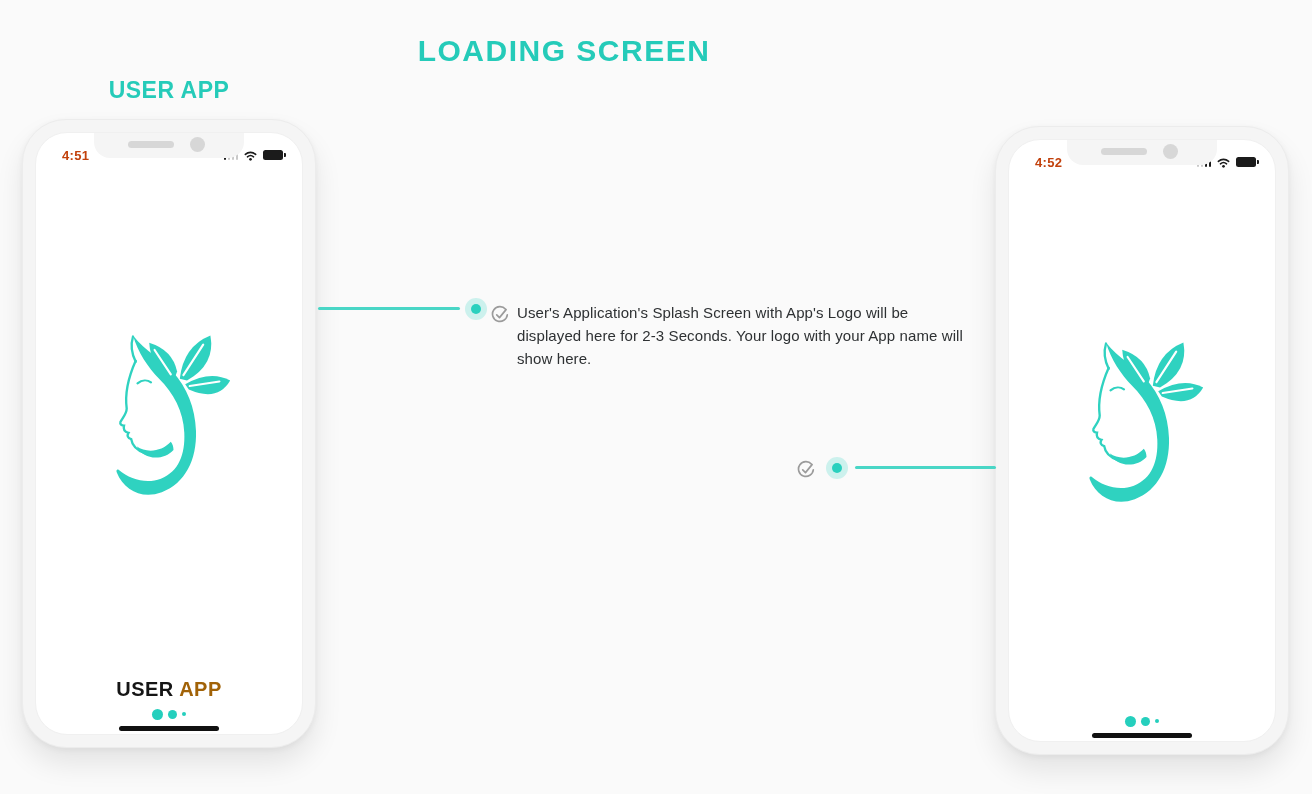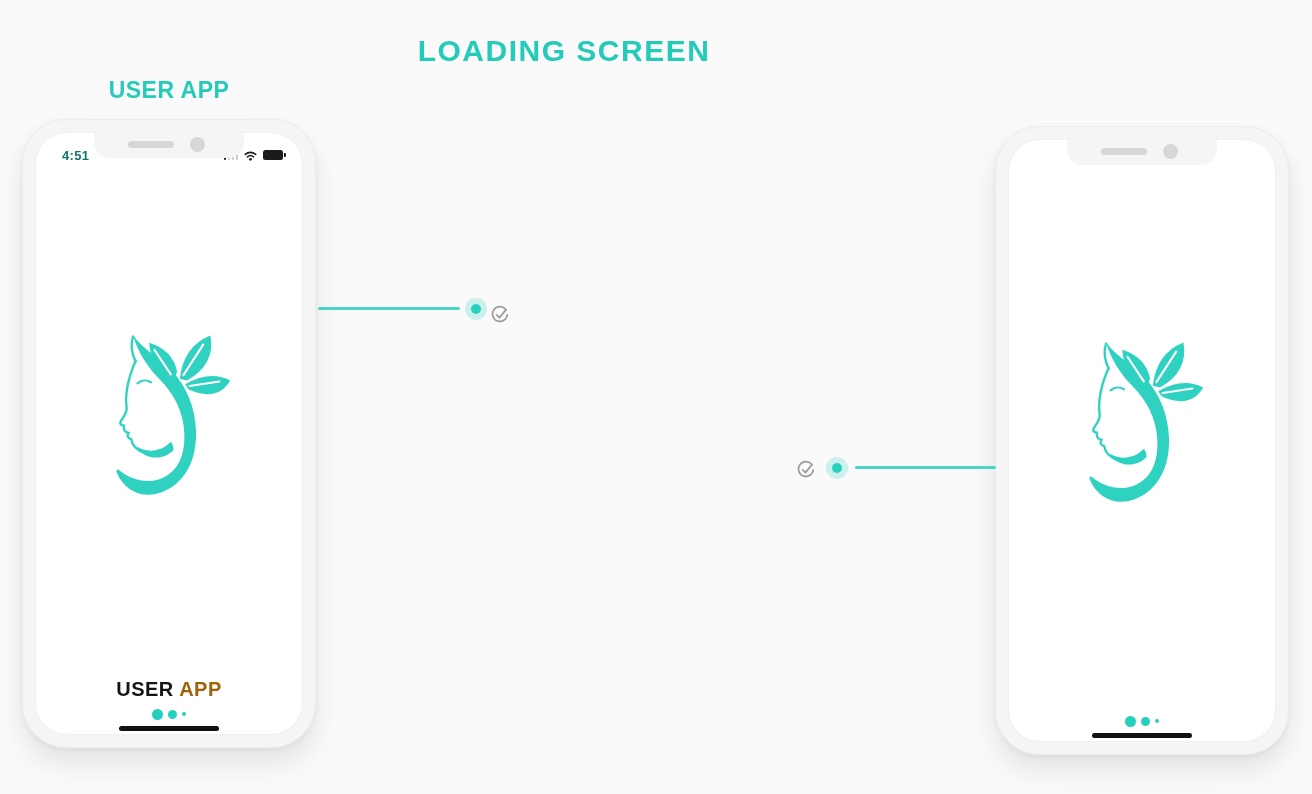--- a/index.html
+++ b/index.html
@@ -55,21 +55,21 @@
   }
   .camera {
     position:absolute; top:5px; left:96px;
     width:15px; height:15px; border-radius:50%; background:#d7d7d7;
   }
   .statusbar {
     position:absolute; top:0; left:0; right:0; height:32px;
     display:flex; justify-content:space-between; align-items:center;
     padding:12px 16px 0 26px; z-index:2;
   }
-  .time { font-size:13px; font-weight:bold; color:#0f766e; letter-spacing:0.3px; }
+  .time { font-size:13px; font-weight:bold; color:#c2410c; letter-spacing:0.3px; }
   .status-icons { display:flex; align-items:center; gap:5px; }
   .sig { display:flex; align-items:flex-end; gap:1.5px; height:9px; }
   .sig i { display:block; width:2.5px; border-radius:1px; background:#c9c9c9; }
   .sig i:nth-child(1){height:3px;} .sig i:nth-child(2){height:5px;}
   .sig i:nth-child(3){height:7px;} .sig i:nth-child(4){height:9px;}
   .sig.level-low  i:nth-child(1){ background:#1b1b1b; }
   .sig.level-high i:nth-child(3), .sig.level-high i:nth-child(4){ background:#1b1b1b; }
   .battery { display:flex; align-items:center; }
   .battery .cell { width:20px; height:10px; background:#1b1b1b; border-radius:2.5px; }
   .battery .nub  { width:2px; height:4px; background:#1b1b1b; border-radius:0 1px 1px 0; margin-left:1px; }
@@ -199,20 +199,40 @@
           <i></i>
           <i></i>
           <i></i>
         </div>
       <div class="home-indicator"></div>
     </div>
   </div>
 
   <div class="phone right">
     <div class="screen">
+      <div class="statusbar">
+        <span class="time">4:52</span>
+        <span class="status-icons">
+          <span class="sig level-high">
+              <i></i>
+              <i></i>
+              <i></i>
+              <i></i>
+            </span>
+          <svg width="15" height="11" viewBox="0 0 10 9">
+            <path d="M0.8,3.6 C3.2,1.4 6.8,1.4 9.2,3.6" stroke="#1b1b1b" stroke-width="1.3" fill="none" stroke-linecap="round"></path>
+            <path d="M2.5,5.6 C3.9,4.4 6.1,4.4 7.5,5.6" stroke="#1b1b1b" stroke-width="1.3" fill="none" stroke-linecap="round"></path>
+            <circle cx="5" cy="7.6" r="1.1" fill="#1b1b1b"></circle>
+          </svg>
+          <span class="battery">
+              <span class="cell"></span>
+              <span class="nub"></span>
+            </span>
+        </span>
+      </div>
       <div class="notch">
         <span class="speaker"></span>
         <span class="camera"></span>
       </div>
       <div class="logo-wrap">
         <svg width="126" height="180" viewBox="0 0 140 200">
             <use href="#brand-logo"></use>
           </svg>
       </div>
       <div class="loading-dots">
@@ -222,20 +242,21 @@
         </div>
       <div class="home-indicator"></div>
     </div>
   </div>
 
   <div class="connector c1"></div>
   <div class="marker m1"></div>
   <svg class="check-icon k1" viewBox="0 0 17 17">
       <use href="#check-circle"></use>
     </svg>
+  <div class="annotation a1">User's Application's Splash Screen with App's Logo will be displayed here for 2-3 Seconds. Your logo with your App name will show here.</div>
 
   <svg class="check-icon k2" viewBox="0 0 17 17">
       <use href="#check-circle"></use>
     </svg>
   <div class="marker m2"></div>
   <div class="connector c2"></div>
 
 </div>
 
 </body></html>

